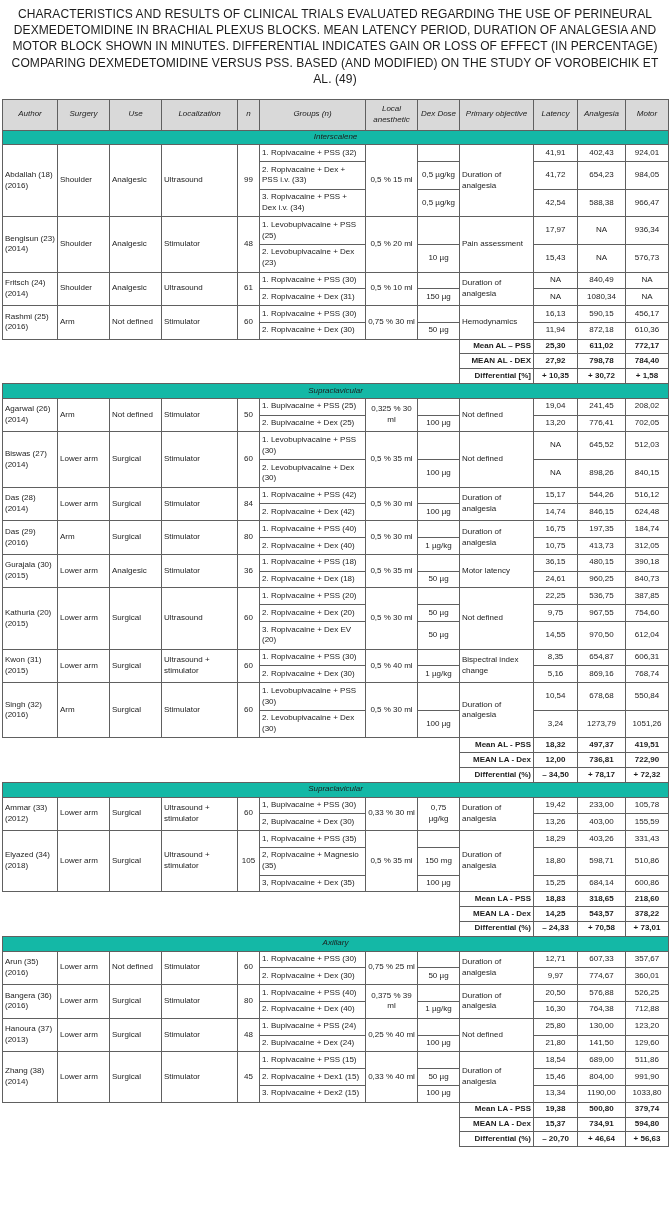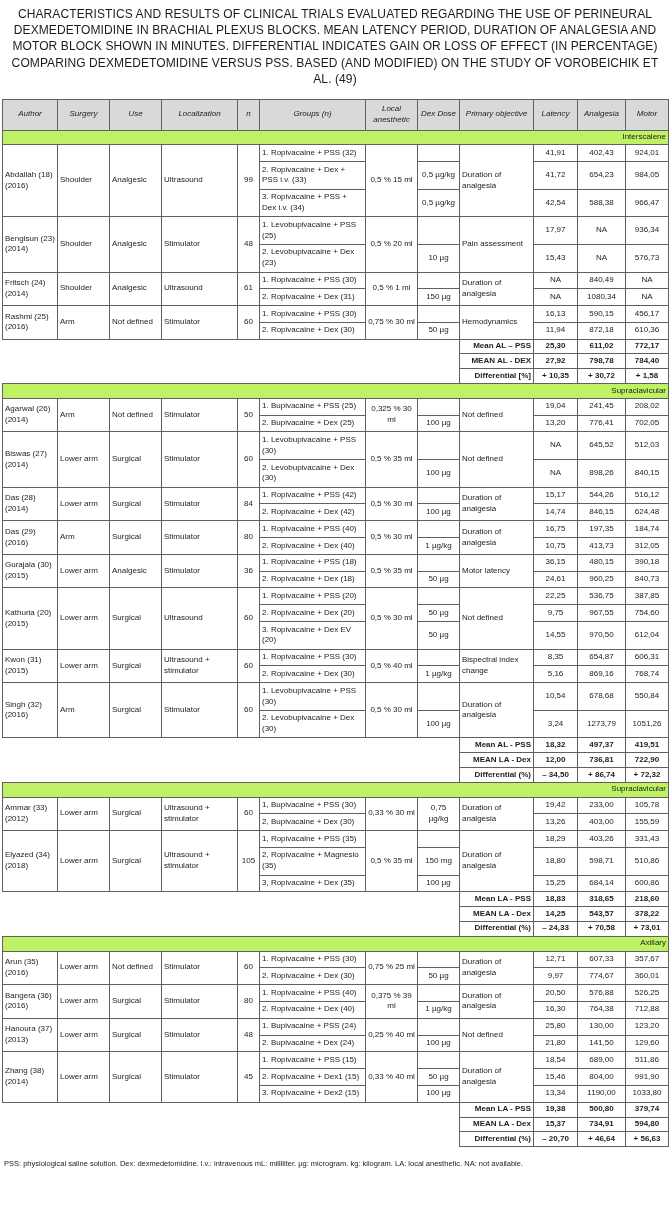--- a/index.html
+++ b/index.html
@@ -40,23 +40,23 @@
     word-wrap: break-word;
     overflow-wrap: break-word;
   }
   thead th {
     background: #d9d9d9;
     font-style: italic;
     font-weight: normal;
     padding: 4px 2px;
   }
   td.section {
-    background: #bef264;
+    background: #14b8a6;
+    font-style: italic;
     padding: 1.5px 2px;
-    text-align: right;
   }
   td.left { text-align: left; }
   td.spacer { border: none; background: #ffffff; }
   td.summary-label {
     font-weight: bold;
     text-align: right;
     padding: 1.5px 2px;
   }
   td.summary-val {
     font-weight: bold;
@@ -158,21 +158,21 @@
           <td>NA</td>
           <td>576,73</td>
         </tr>
         <tr>
           <td rowspan="2" class="left">Fritsch (24) (2014)</td>
           <td rowspan="2" class="left">Shoulder</td>
           <td rowspan="2" class="left">Analgesic</td>
           <td rowspan="2" class="left">Ultrasound</td>
           <td rowspan="2">61</td>
           <td class="left">1. Ropivacaine + PSS (30)</td>
-          <td rowspan="2">0,5 % 1 ml</td>
+          <td rowspan="2">0,5 % 10 ml</td>
           <td></td>
           <td rowspan="2" class="left">Duration of analgesia</td>
           <td>NA</td>
           <td>840,49</td>
           <td>NA</td>
         </tr>
         <tr>
           <td class="left">2. Ropivacaine + Dex (31)</td>
           <td>150 µg</td>
           <td>NA</td>
@@ -410,21 +410,21 @@
           <td colspan="8" class="spacer"></td>
           <td class="summary-label">MEAN LA - Dex</td>
           <td class="summary-val">12,00</td>
           <td class="summary-val">736,81</td>
           <td class="summary-val">722,90</td>
         </tr>
         <tr>
           <td colspan="8" class="spacer"></td>
           <td class="summary-label">Differential (%)</td>
           <td class="summary-val">– 34,50</td>
-          <td class="summary-val">+ 86,74</td>
+          <td class="summary-val">+ 78,17</td>
           <td class="summary-val">+ 72,32</td>
         </tr>
         <tr>
           <td colspan="12" class="section">Supraclavicular</td>
         </tr>
         <tr>
           <td rowspan="2" class="left">Ammar (33) (2012)</td>
           <td rowspan="2" class="left">Lower arm</td>
           <td rowspan="2" class="left">Surgical</td>
           <td rowspan="2" class="left">Ultrasound + stimulator</td>
@@ -603,14 +603,13 @@
         <tr>
           <td colspan="8" class="spacer"></td>
           <td class="summary-label">Differential (%)</td>
           <td class="summary-val">– 20,70</td>
           <td class="summary-val">+ 46,64</td>
           <td class="summary-val">+ 56,63</td>
         </tr>
       </tbody>
   </table>
 
-  <div class="footnote">PSS: physiological saline solution. Dex: dexmedetomidine. i.v.: intravenous mL: milliliter. µg: microgram. kg: kilogram. LA: local anesthetic. NA: not available.</div>
 </div>
 
 </body></html>

